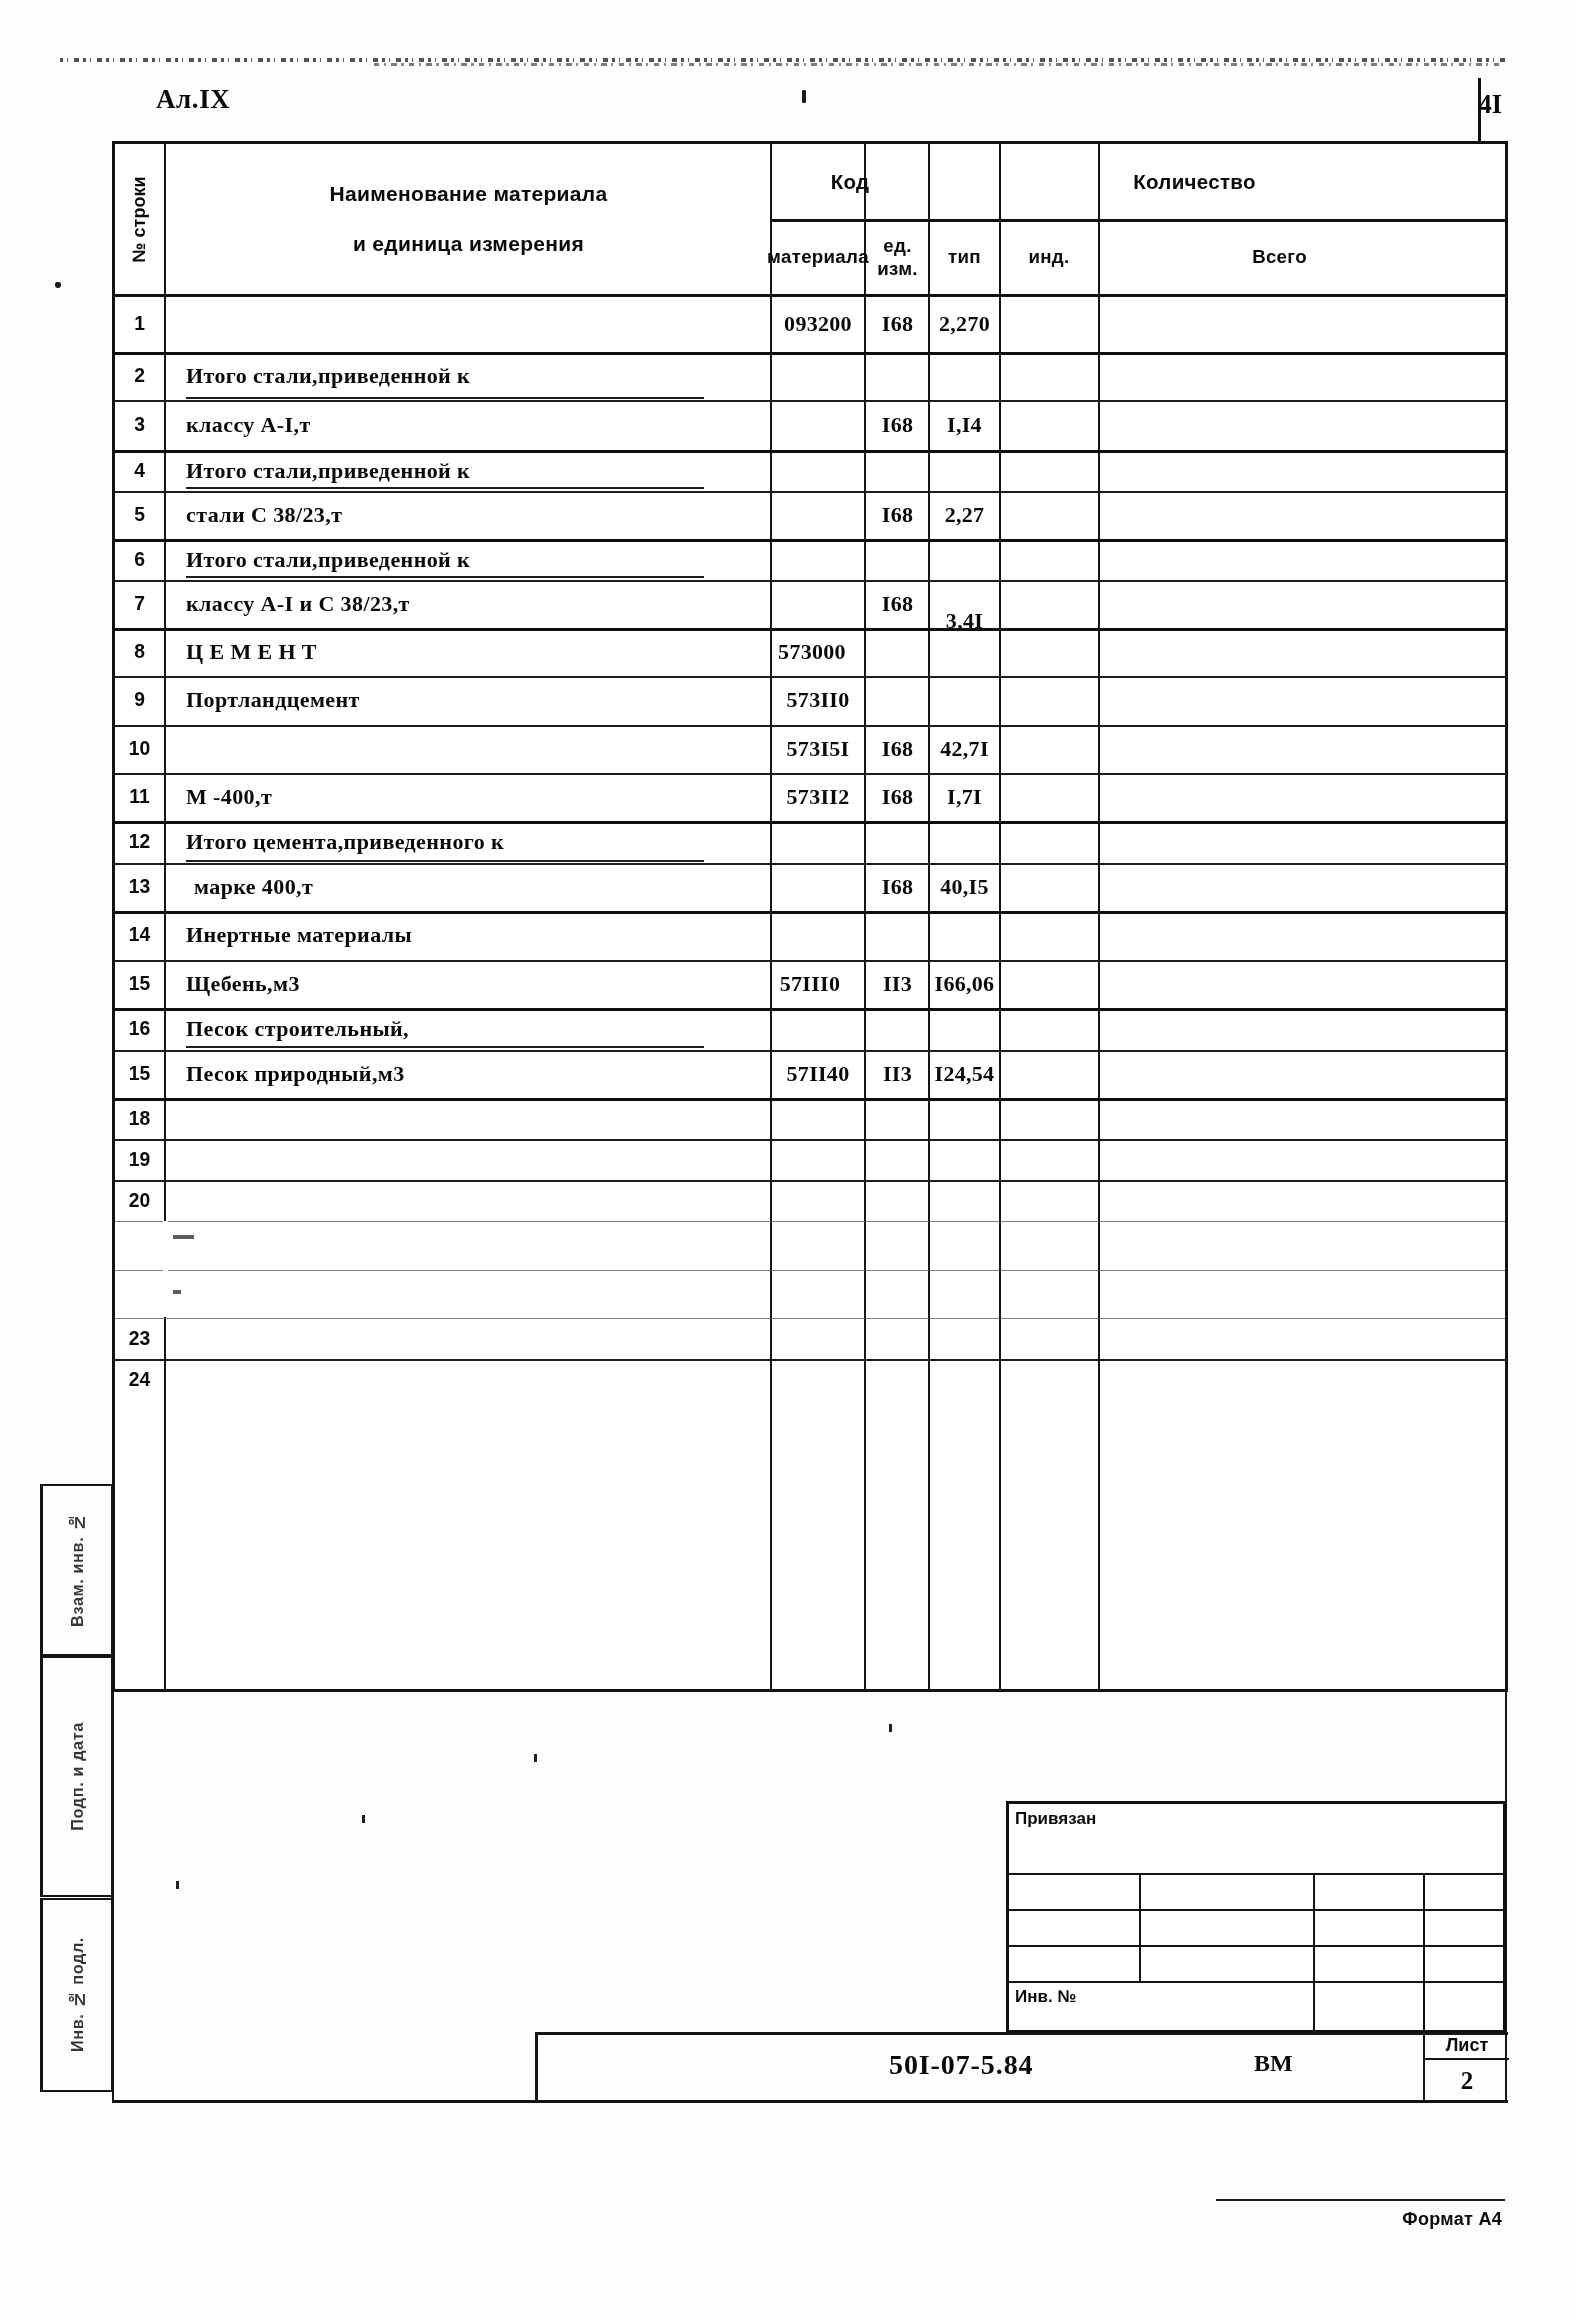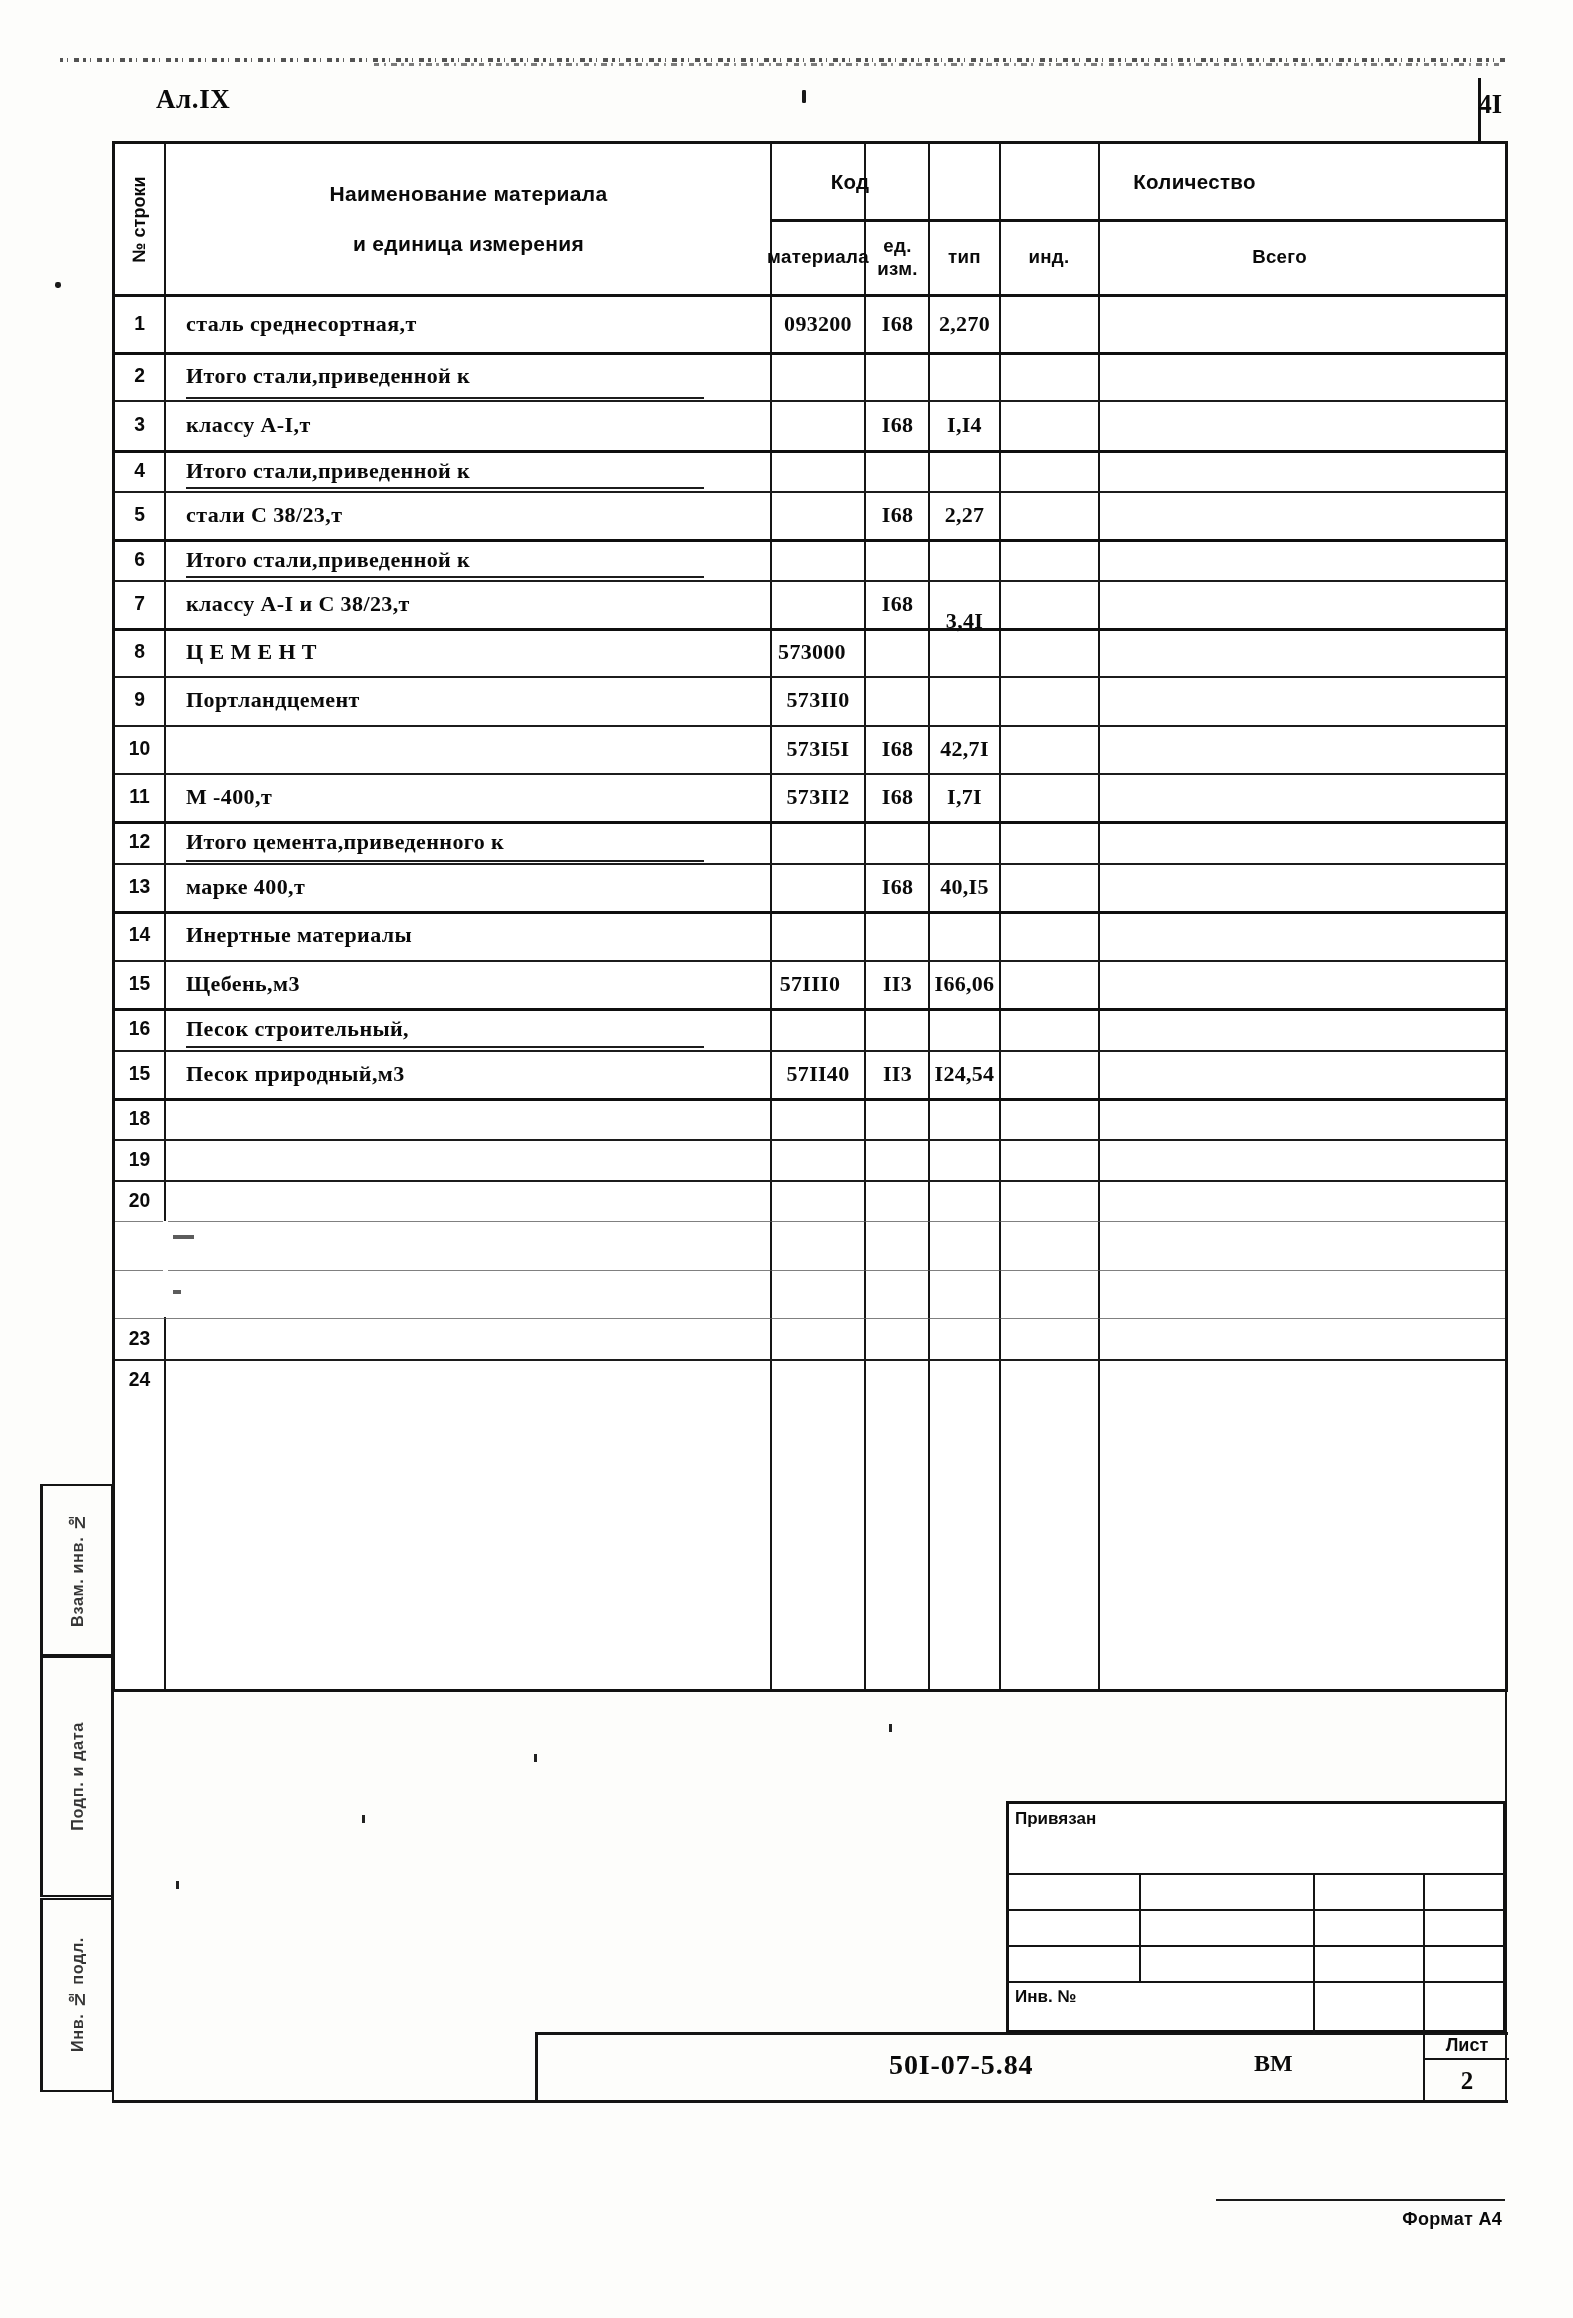--- a/index.html
+++ b/index.html
@@ -377,21 +377,20 @@
 
     <div class="hdr-cell small" style="left:985px; top:77px; width:359px; height:72px;">
         <span>Всего</span>
       </div>
 
     <div class="hline thick" style="top:150px;"></div>
 
     <div id="rows-host">
         <div class="row" style="top: 151px; height: 57px;">
           <div class="num">1</div>
-          <div class="nm" style="width:605px;">сталь среднесортная,т</div>
           <div class="cd" style="left:657px; width:92px;">093200</div>
           <div class="un" style="left:752px; width:61px;">I68</div>
           <div class="tp" style="left:815px; width:69px;">2,270</div>
           <div class="ind" style="left:886px; width:96px;"></div>
           <div class="tot" style="left:985px; width:359px;"></div>
         </div>
         <div class="row-sep bold" style="top: 208px;"></div>
         <div class="row" style="top: 208px; height: 48px;">
           <div class="num">2</div>
           <div class="nm" style="width:605px;">Итого стали,приведенной к</div>
@@ -496,21 +495,21 @@
           <div class="nm" style="width:605px;">Итого цемента,приведенного к</div>
           <div class="cd" style="left:657px; width:92px;"></div>
           <div class="un" style="left:752px; width:61px;"></div>
           <div class="tp" style="left:815px; width:69px;"></div>
           <div class="ind" style="left:886px; width:96px;"></div>
           <div class="tot" style="left:985px; width:359px;"></div>
         </div>
         <div class="row-sep" style="top: 719px;"></div>
         <div class="row" style="top: 719px; height: 48px;">
           <div class="num">13</div>
-          <div class="nm" style="width:605px;">марке 400,т</div>
+          <div class="nm" style="width:605px;margin-left:8px;">марке 400,т</div>
           <div class="cd" style="left:657px; width:92px;"></div>
           <div class="un" style="left:752px; width:61px;">I68</div>
           <div class="tp" style="left:815px; width:69px;">40,I5</div>
           <div class="ind" style="left:886px; width:96px;"></div>
           <div class="tot" style="left:985px; width:359px;"></div>
         </div>
         <div class="row-sep bold" style="top: 767px;"></div>
         <div class="row" style="top: 767px; height: 48px;">
           <div class="num">14</div>
           <div class="nm" style="width:605px;">Инертные материалы</div>

